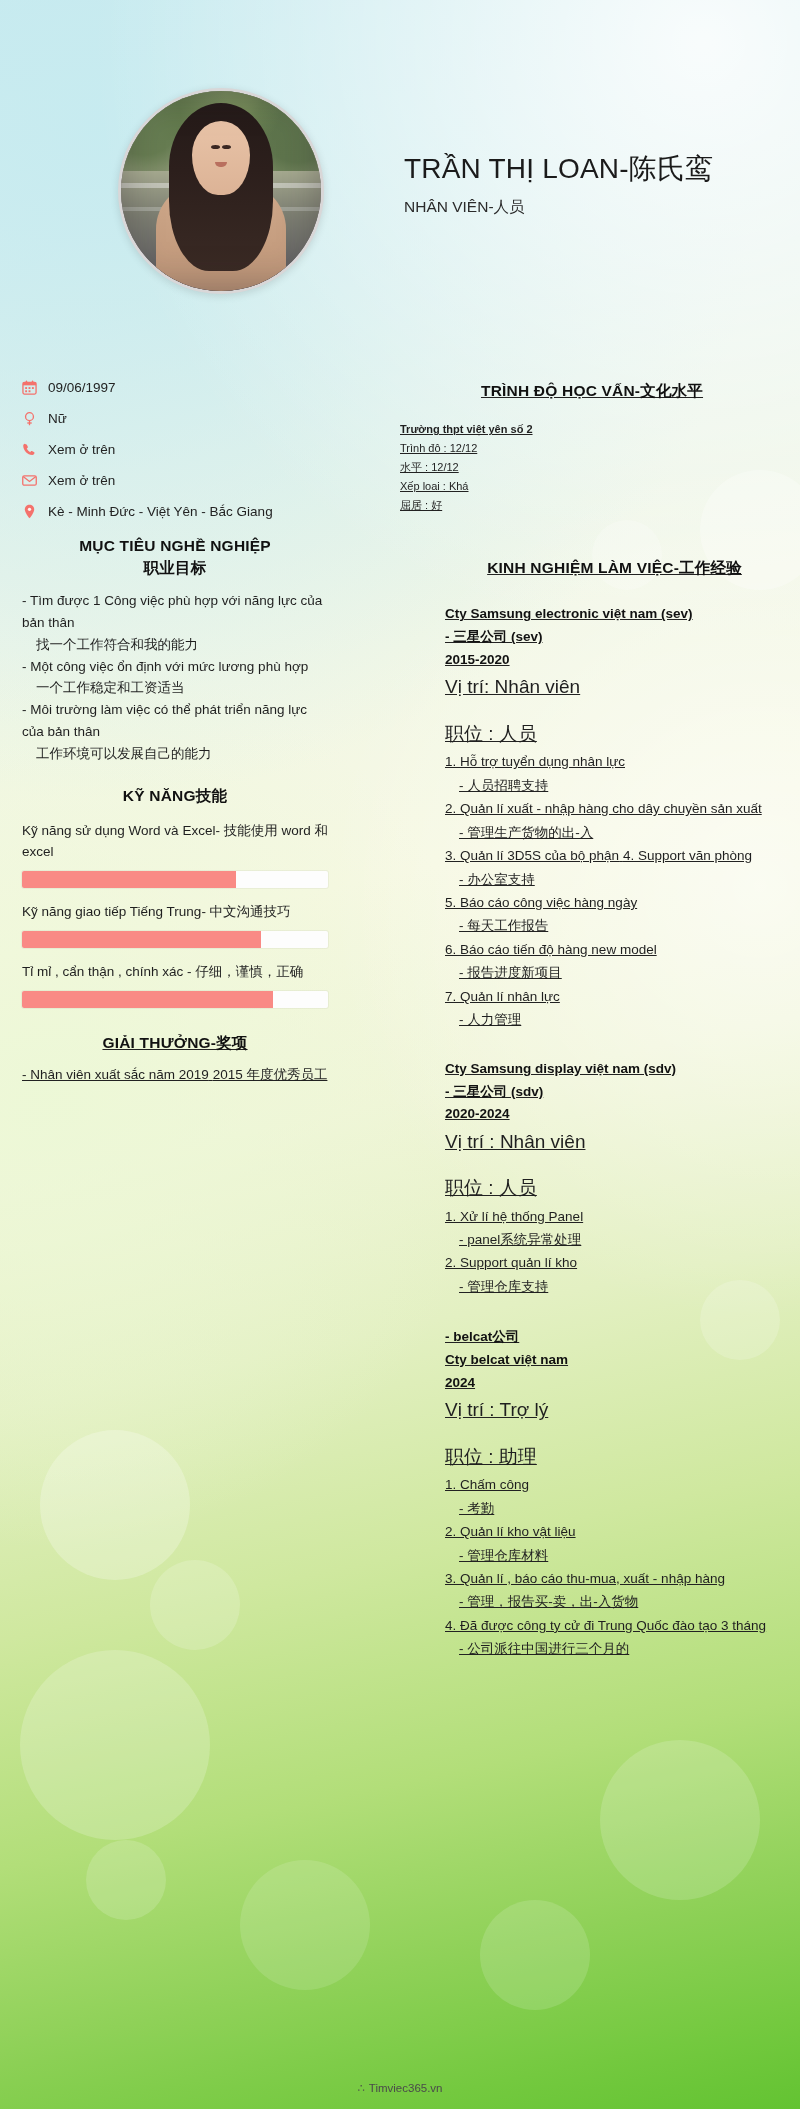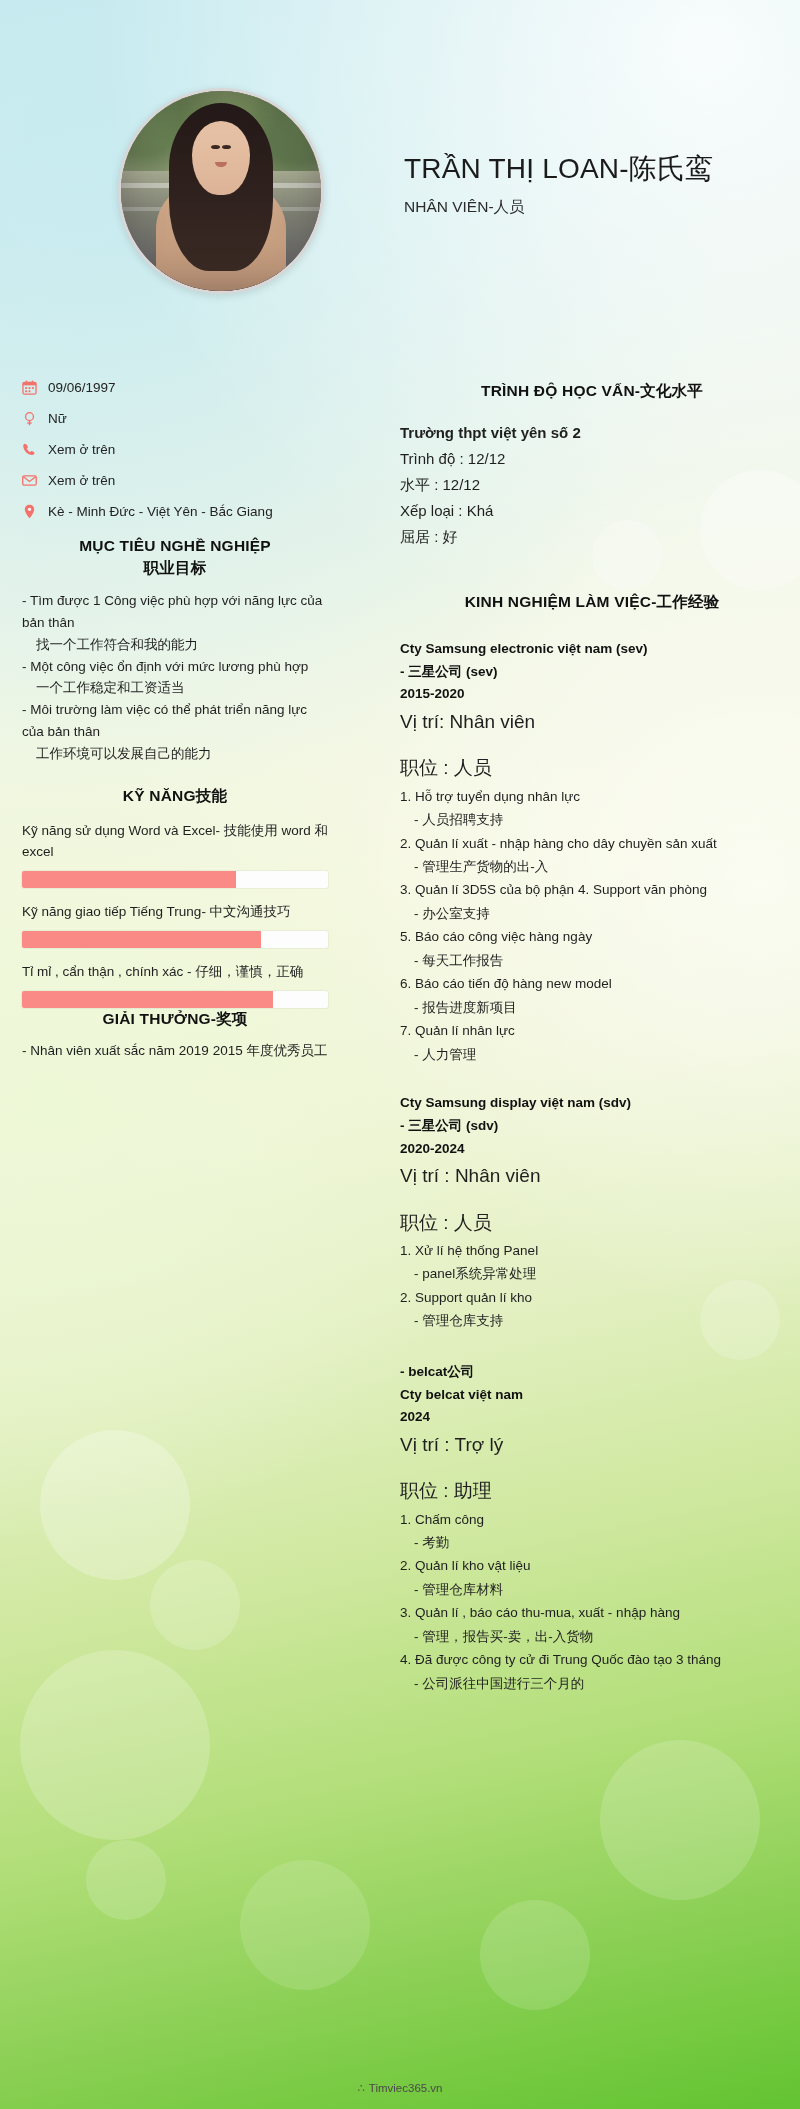--- a/index.html
+++ b/index.html
@@ -117,21 +117,21 @@
 
   .name-block { position: absolute; left: 404px; top: 152px; width: 380px; }
   .cv-name {
     font-size: 28px; font-weight: 400; color: #1b1b1b; line-height: 1.22;
     letter-spacing: 0.2px;
   }
   .cv-role { margin-top: 11px; font-size: 15.5px; color: #2b2b2b; }
 
   
   .left-col { position: absolute; left: 22px; top: 380px; width: 306px; }
-  .right-col { position: absolute; left: 400px; top: 380px; width: 384px; }
+  .right-col { position: absolute; left: 400px; top: 380px; width: 384px; text-decoration: underline; }
 
   .info-list { margin: 0; }
   .info-row { display: flex; align-items: center; margin-bottom: 16px; }
   .info-icon { width: 26px; flex: 0 0 26px; display: flex; align-items: center; justify-content: flex-start; }
   .info-icon svg { display: block; }
   .info-text { font-size: 13.5px; color: #232323; }
 
   .sec-title {
     text-align: center; font-weight: 700; font-size: 15.5px; color: #111;
     line-height: 1.45; letter-spacing: .2px;
@@ -142,21 +142,21 @@
   .body-text .ind { display: block; padding-left: 14px; }
 
   .skill { margin-top: 14px; }
   .skill-label { font-size: 13.5px; color: #1f1f1f; line-height: 1.55; margin-bottom: 8px; }
   .bar-track { height: 17px; background: #fdfdfd; border-radius: 2px; overflow: hidden; box-shadow: 0 0 0 1px rgba(0,0,0,0.04); }
   .bar-fill { height: 100%; background: #f98a85; }
 
   .award-line { font-size: 13.5px; color: #1f1f1f; line-height: 1.62; }
 
   
-  .edu-block { margin-top: 18px; font-size: 15px; line-height: 1.72; color: #1f1f1f; }
+  .edu-block { margin-top: 18px; font-size: 11px; line-height: 1.72; color: #1f1f1f; }
   .edu-block .b { font-weight: 700; }
 
   .job { margin-top: 4px; }
   .job-head { font-size: 13.5px; font-weight: 700; color: #111; line-height: 1.68; }
   .job-sub { font-size: 19px; color: #1f1f1f; line-height: 1.7; }
   .job-gap { height: 14px; }
   .task { font-size: 13.5px; color: #1f1f1f; line-height: 1.74; }
   .task .sub { display: block; padding-left: 14px; }
 
   .footer {
@@ -302,21 +302,21 @@
       </div>
 
       <div class="skill">
         <div class="skill-label">Tỉ mỉ , cẩn thận , chính xác - 仔细，谨慎，正确</div>
         <div class="bar-track">
           <div class="bar-fill" id="sk2" style="width: 82%; background: rgb(249, 138, 133);"></div>
         </div>
       </div>
     </div>
 
-    <div style="">
+    <div style="margin-top:24px;text-decoration:underline;">
       <div class="sec-title">GIẢI THƯỞNG-奖项</div>
       <div class="award-line" style="margin-top:6px;">
         <span>- Nhân viên xuất sắc năm 2019</span>
         <span class="ind">2015 年度优秀员工</span>
       </div>
     </div>
   </div>
 
   <div class="right-col">
 
@@ -324,21 +324,21 @@
       <div class="sec-title">TRÌNH ĐỘ HỌC VẤN-文化水平</div>
       <div class="edu-block">
         <div class="b">Trường thpt việt yên số 2</div>
         <div>Trình độ : 12/12</div>
         <div>水平 :  12/12</div>
         <div>Xếp loại : Khá</div>
         <div>屈居 : 好</div>
       </div>
     </div>
 
-    <div style="margin-top:42px;">
+    <div style="margin-top:42px;margin-left:45px;">
       <div class="sec-title">KINH NGHIỆM LÀM VIỆC-工作经验</div>
 
       <div class="job" style="margin-top:24px;">
         <div class="job-head">Cty Samsung electronic việt nam (sev)</div>
         <div class="job-head">- 三星公司  (sev)</div>
         <div class="job-head">2015-2020</div>
         <div class="job-sub">Vị trí: Nhân viên</div>
         <div class="job-gap"></div>
         <div class="job-sub">职位 :  人员</div>
         <div class="task">

